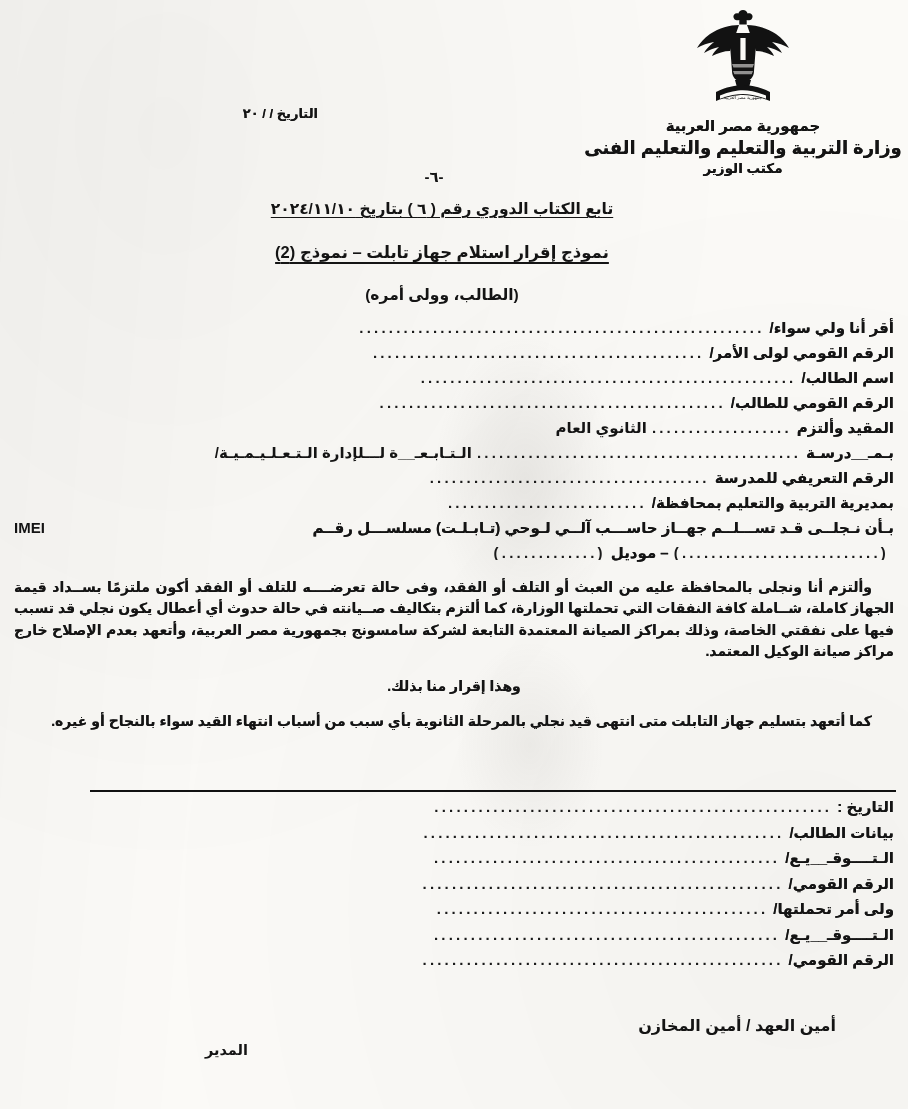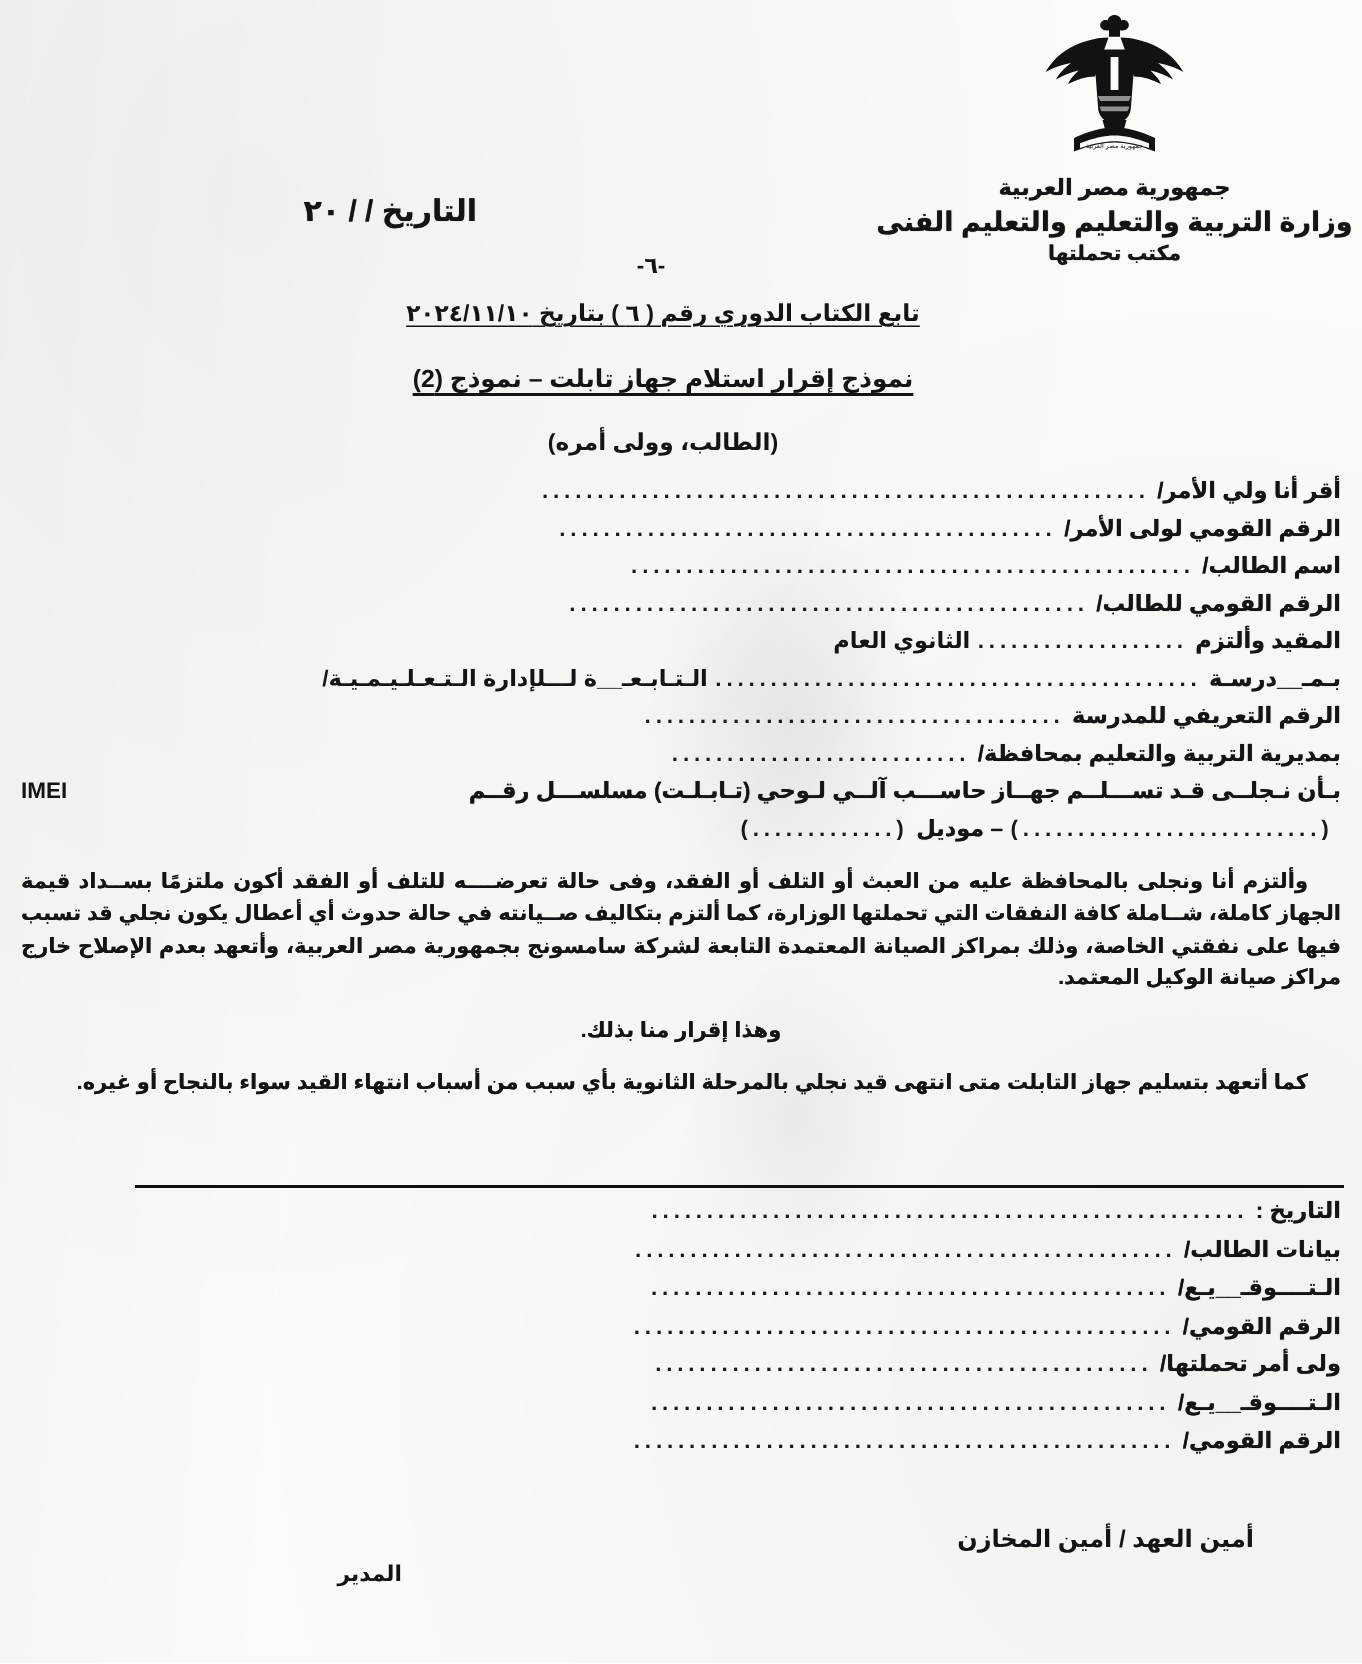--- a/index.html
+++ b/index.html
@@ -61,23 +61,23 @@
     letter-spacing: -0.2px;
     line-height: 1.34;
     font-size: 15px;
     text-shadow: 0 0 0.6px rgba(0,0,0,0.85);
   }
   .org-line.sub { font-size: 18px; }
   .org-line.office { font-size: 13.5px; }
 
   #date-line {
     position: absolute;
-    top: 128px;
+    top: 106px;
     right: 590px;
-    font-size: 20px;
+    font-size: 13px;
     font-weight: 700;
     letter-spacing: 2px;
     white-space: nowrap;
     text-shadow: 0 0 0.5px rgba(0,0,0,0.7);
   }
 
   #page-number {
     position: absolute;
     top: 168px;
     right: 0;
@@ -203,21 +203,21 @@
   #footer-right {
     position: absolute;
     top: 1016px;
     right: 72px;
     font-size: 16px;
     font-weight: 700;
   }
   #footer-left {
     position: absolute;
     top: 1042px;
-    right: 640px;
+    right: 660px;
     font-size: 14.5px;
     font-weight: 700;
   }
 </style>
 </head>
 <body>
 
 <div id="page">
 
   <div id="scan-noise"></div>
@@ -250,38 +250,38 @@
 
         <path d="M26 84 c10-5 20-7 27-7 7 0 17 2 27 7 l0 9 c-10-4-20-6-27-6
                  -7 0-17 2-27 6 z"></path>
         <path d="M30 87.5 c9-3.6 17-5.2 23-5.2 6 0 14 1.6 23 5.2 l0 3.2
                  c-9-3.2-17-4.6-23-4.6 -6 0-14 1.4-23 4.6 z" fill="#fbfaf7"></path>
         <text x="53" y="90.6" font-size="4.4" font-family="'Liberation Sans',sans-serif" text-anchor="middle" fill="#121212">جمهورية مصر العربية</text>
       </g>
     </svg>
     <div class="org-line">جمهورية مصر العربية</div>
     <div class="org-line sub">وزارة التربية والتعليم والتعليم الفنى</div>
-    <div class="org-line office">مكتب تحملتها</div>
+    <div class="org-line office">مكتب الوزير</div>
   </div>
 
   <div id="date-line">التاريخ    /    /    ٢٠</div>
 
   <div id="page-number">-٦-</div>
 
   <div id="circular-ref">تابع الكتاب الدوري رقم ( ٦ ) بتاريخ ٢٠٢٤/١١/١٠</div>
 
   <div id="form-title">
     <span class="underlined">نموذج إقرار استلام جهاز تابلت – نموذج (2)</span>
   </div>
   <div id="form-subtitle">(الطالب، وولى أمره)</div>
 
   <div id="body-block">
 
     <div class="field-row">
-      <span class="lbl">أقر أنا ولي الأمر/</span>
+      <span class="lbl">أقر أنا ولي سواء/</span>
       <span class="dots">.......................................................</span>
     </div>
 
     <div class="field-row">
       <span class="lbl">الرقم القومي لولى الأمر/</span>
       <span class="dots">.............................................</span>
     </div>
 
     <div class="field-row">
       <span class="lbl">اسم الطالب/</span>

